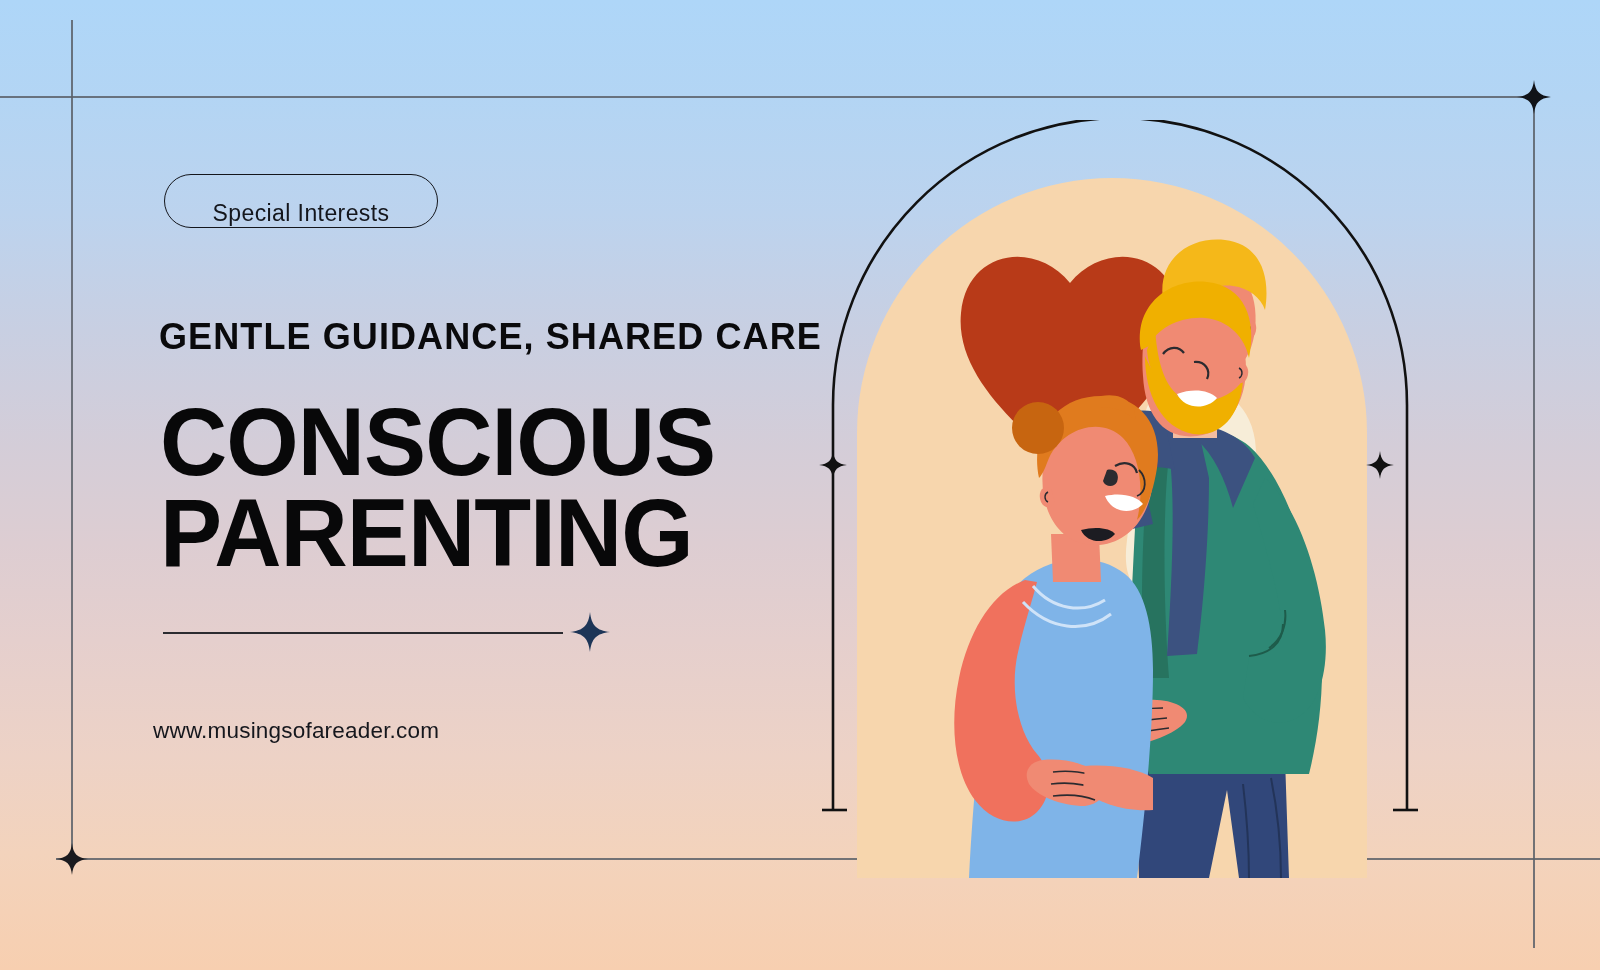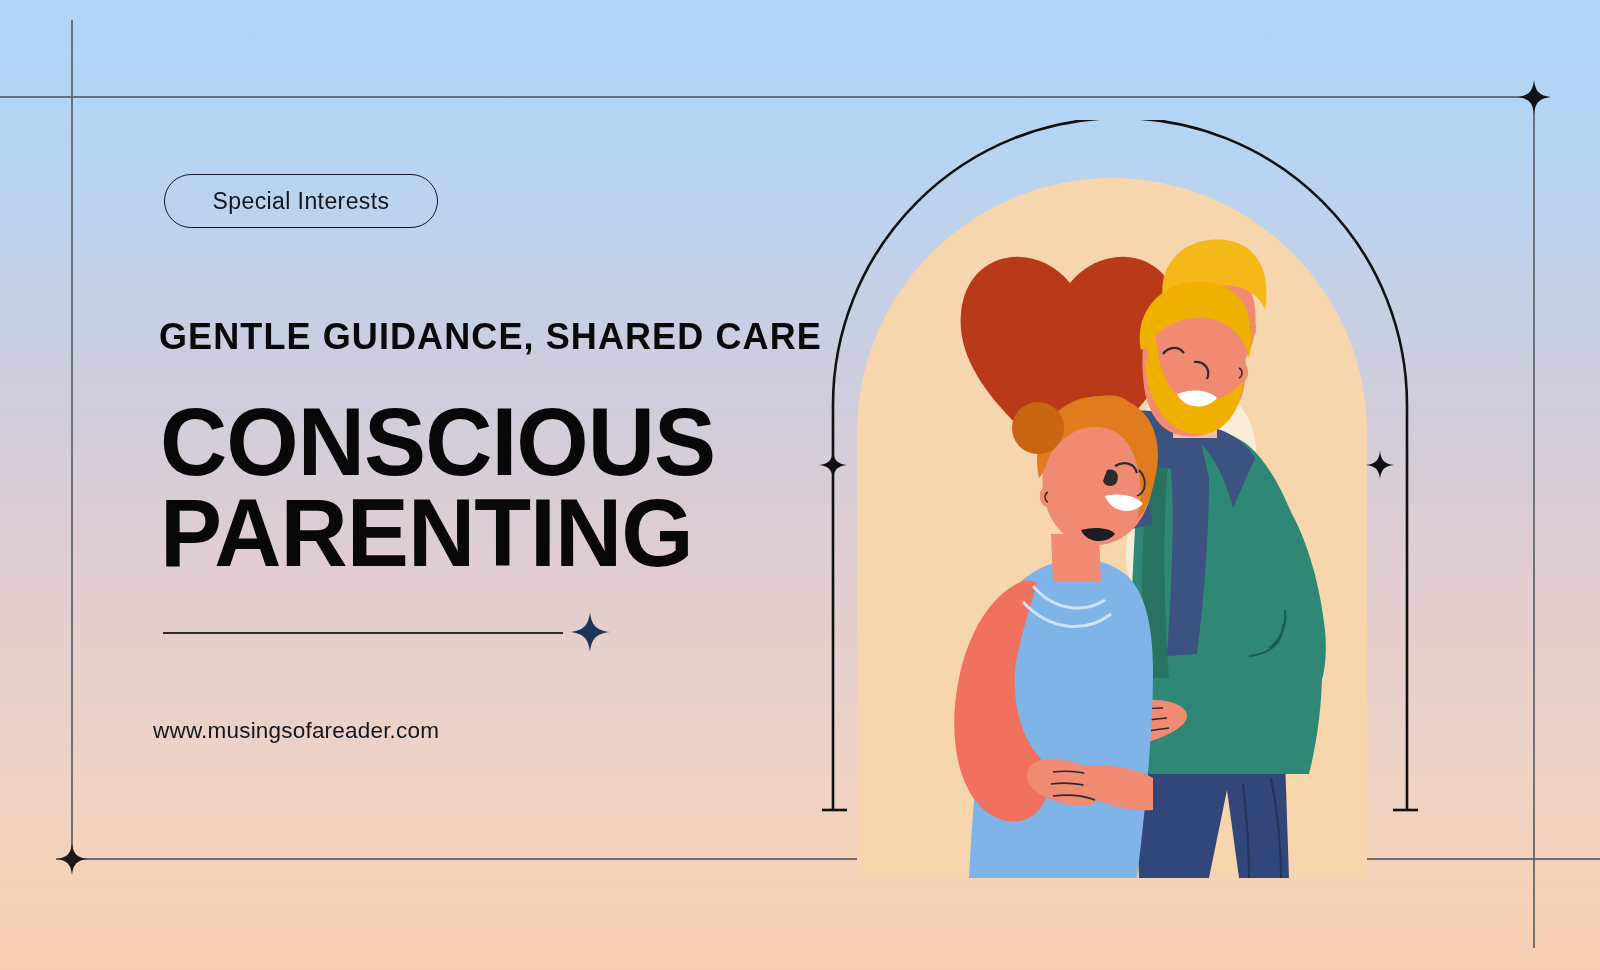--- a/index.html
+++ b/index.html
@@ -32,21 +32,21 @@
   .sparkle svg { display:block; }
 
   
   .content { position:absolute; left:0; top:0; width:760px; height:970px; }
 
   .badge {
     position:absolute; left:164px; top:174px;
     width:274px; height:54px;
     border:1.6px solid #14161c;
     border-radius:30px;
-    display:flex; align-items:center; justify-content:center;
+    display:flex; align-items:flex-end; justify-content:center;
     color:#14161c;
     font-size:23px;
     letter-spacing:.4px;
     font-weight:400;
   }
 
   .eyebrow {
     position:absolute; left:159px; top:316px;
     font-size:36px;
     font-weight:bold;

